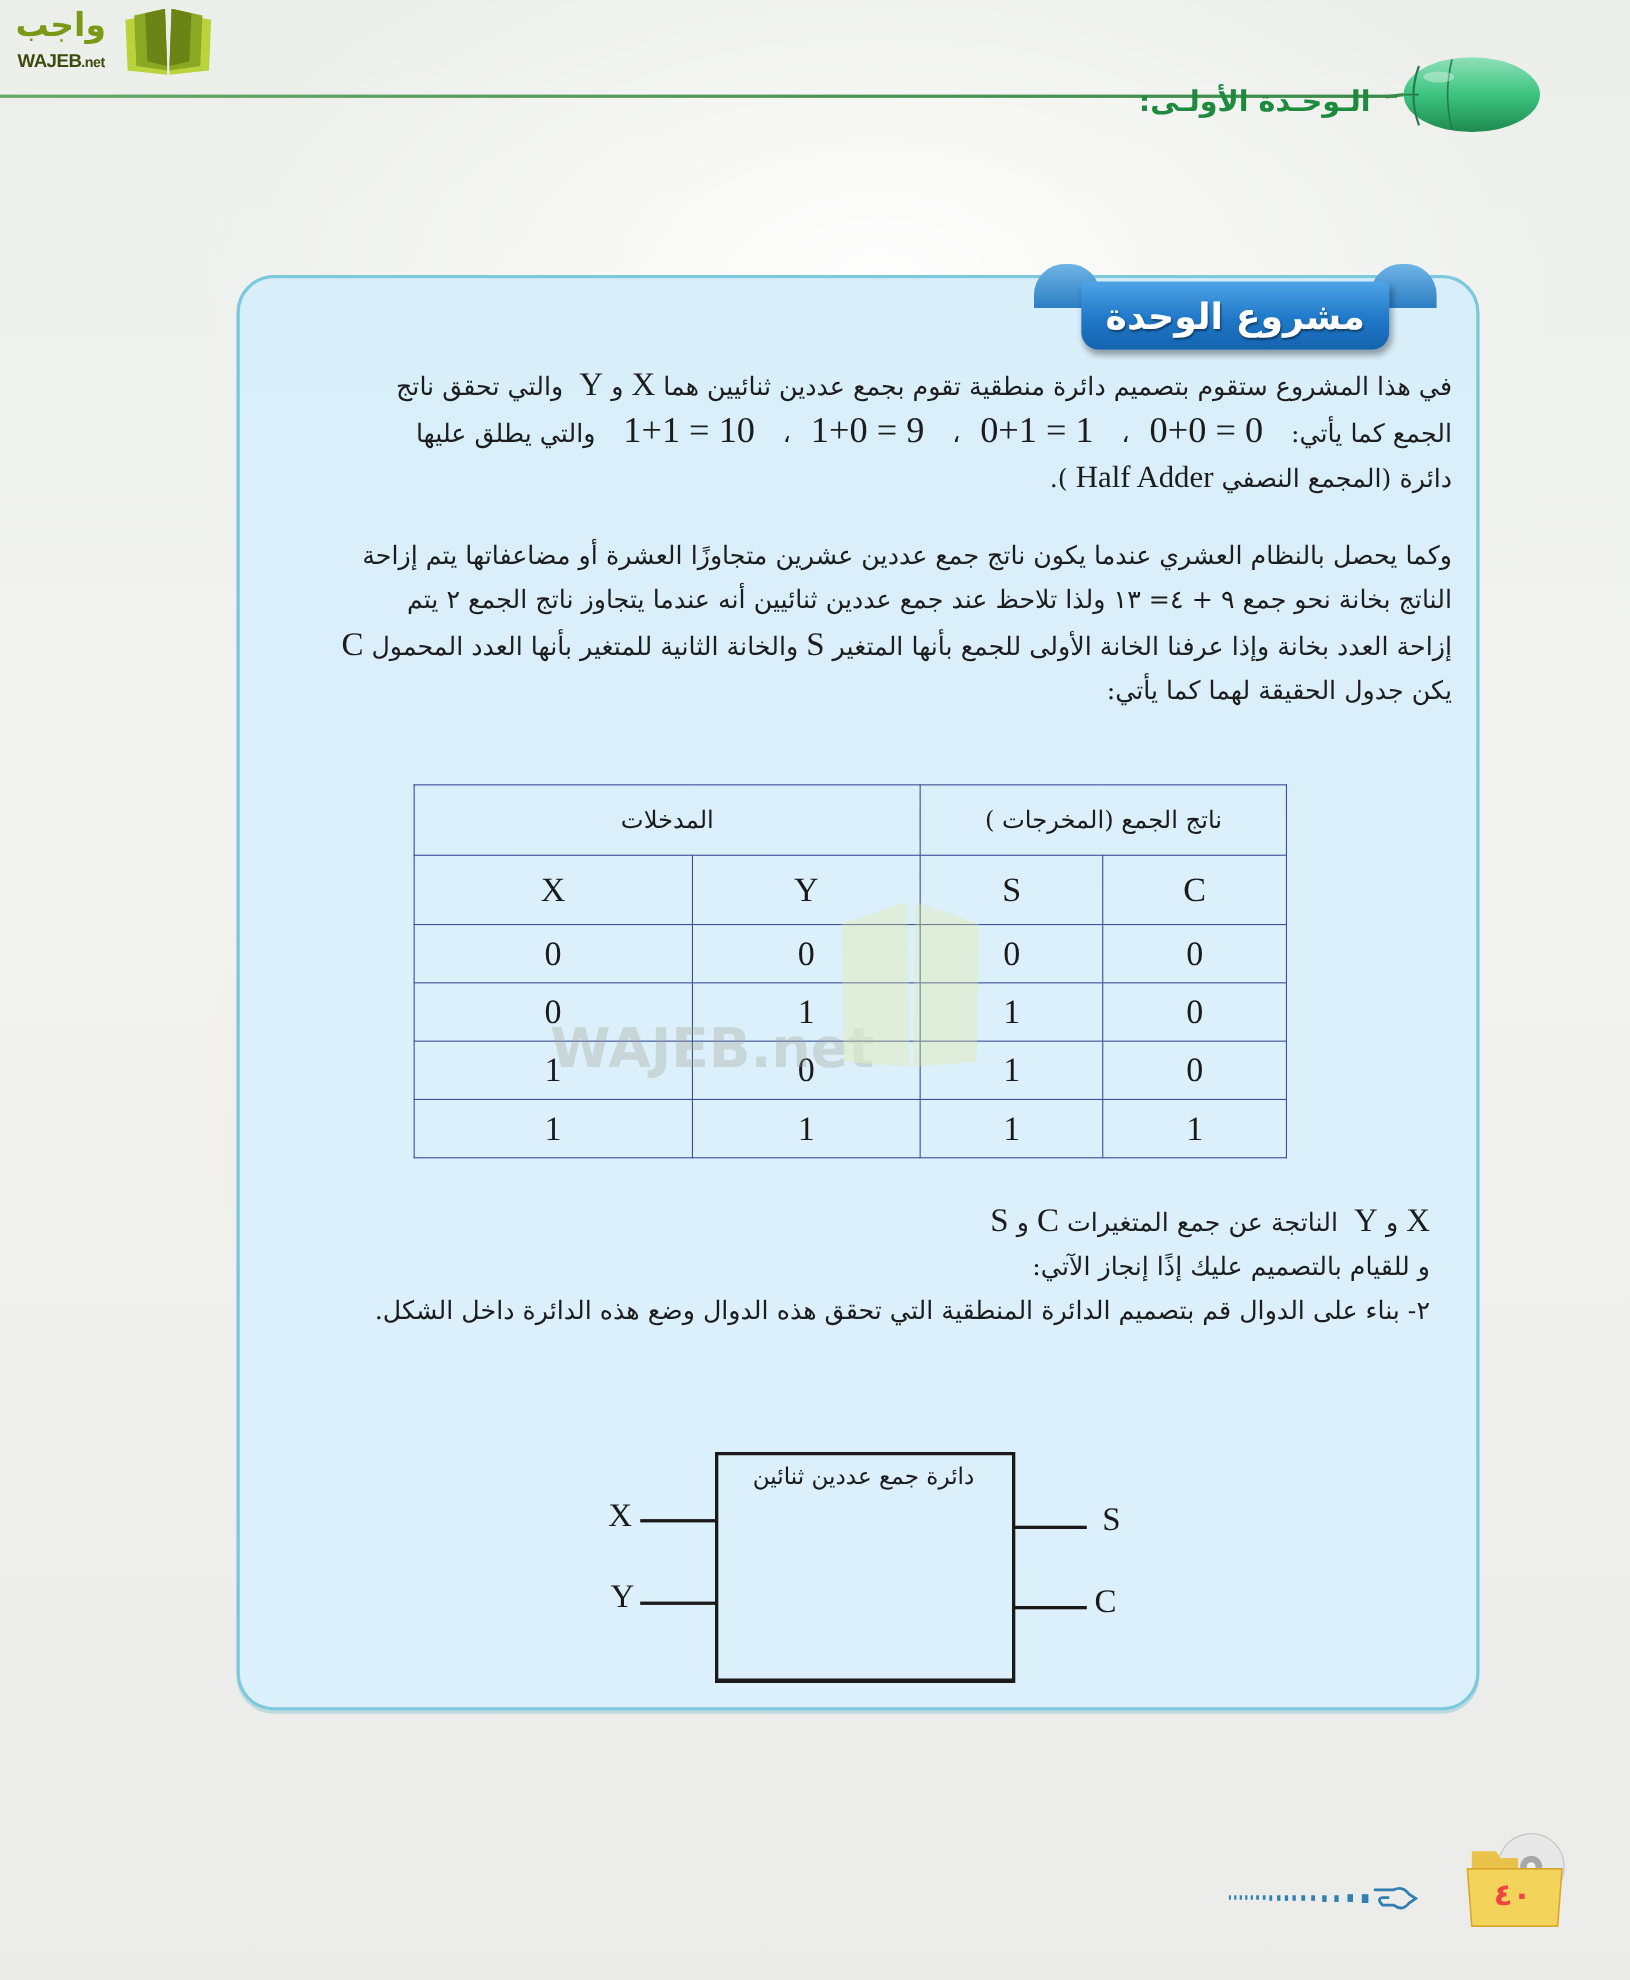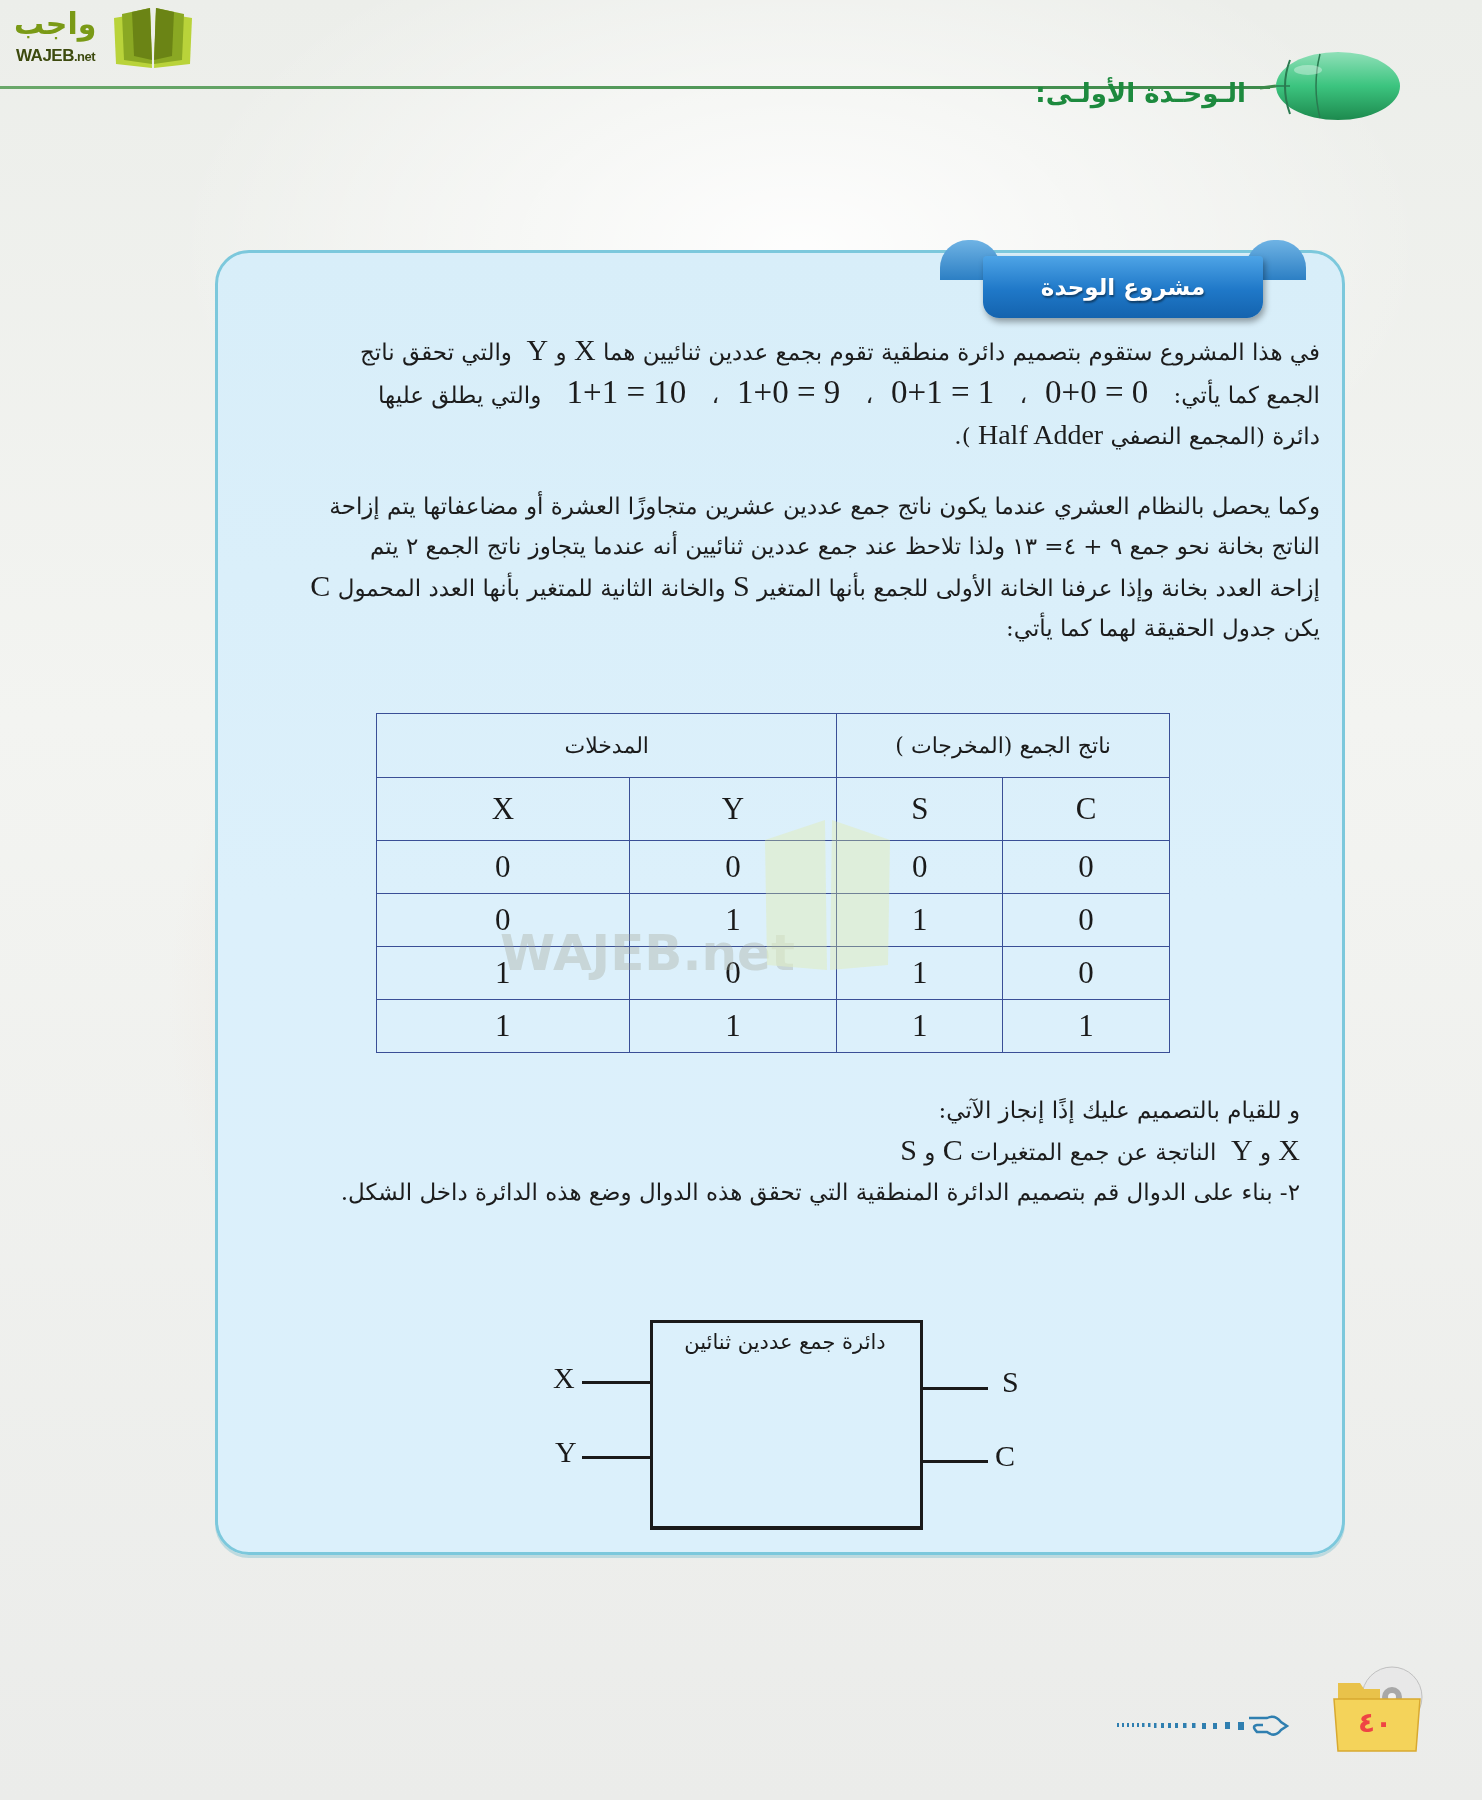--- a/index.html
+++ b/index.html
@@ -40,21 +40,21 @@
     }
     .banner-tab { top: 240px; width: 60px; height: 40px; border-radius: 28px 28px 0 0; background: linear-gradient(180deg, #6fb3e4, #2c7fc4); }
     .banner {
       left: 983px; top: 256px; width: 280px; height: 62px;
       background: linear-gradient(180deg, #4ea4e6 0%, #1f78c8 55%, #1463ae 100%);
       border-radius: 4px 4px 16px 16px;
       box-shadow: 2px 4px 6px rgba(0,0,0,0.35);
       display: flex; align-items: center; justify-content: center;
     }
     .banner span {
-      color: #ffffff; font-size: 23px; font-weight: bold; direction: rtl;
+      color: #ffffff; font-size: 33px; font-weight: bold; direction: rtl;
       text-shadow: 1px 2px 2px rgba(0,0,0,0.45);
     }
 
     
     .para {
       direction: rtl; text-align: justify; text-align-last: right;
       font-family: "DejaVu Serif", serif; font-size: 23px; line-height: 40px; color: #1c1c1c;
     }
     .para .lat { font-family: "Liberation Serif", serif; font-size: 30px; }
     .eq { font-family: "Liberation Serif", serif; font-size: 33px; direction: ltr; unicode-bidi: isolate; margin: 0 18px; }
@@ -200,30 +200,30 @@
   </table>
 
 <svg class="abs watermark" viewBox="0 0 520 180">
   <text x="0" y="95" font-family="DejaVu Sans, sans-serif" font-size="96" font-weight="bold" fill="#a7ab9a" opacity="0.6" direction="rtl">واجب</text>
   <text x="20" y="170" font-family="DejaVu Sans, sans-serif" font-size="50" font-weight="bold" fill="#9ea292" opacity="0.6">WAJEB.net</text>
   <path d="M285 40 L345 20 L347 170 L287 165 Z" fill="#e2eb9a" opacity="0.6"></path>
   <path d="M410 40 L352 20 L350 170 L408 165 Z" fill="#e2eb9a" opacity="0.6"></path>
 </svg>
 
 <div class="abs para" style="left:238px; top:1090px; width:1062px;">
-  <div>و للقيام بالتصميم  عليك إذًا إنجاز الآتي:</div>
   <div style="padding-right:0;">
     <span class="lat">X</span>
     <span>و</span>
     <span class="lat">Y</span>
     <span>&nbsp;</span><span>الناتجة عن جمع المتغيرات</span>
     <span class="lat">C</span>
     <span>و</span>
     <span class="lat">S</span>
   </div>
+  <div>و للقيام بالتصميم  عليك إذًا إنجاز الآتي:</div>
   <div>٢- بناء على الدوال قم بتصميم الدائرة المنطقية التي  تحقق هذه الدوال وضع هذه الدائرة داخل الشكل.</div>
 </div>
 
 <div class="abs circuit-box"></div>
 <div class="abs circuit-label">دائرة جمع عددين ثنائين</div>
 
 <div class="abs pin" style="left:553px; top:1361px;">X</div>
 <div class="abs wire" style="left:582px; top:1381px; width:70px;"></div>
 <div class="abs pin" style="left:555px; top:1435px;">Y</div>
 <div class="abs wire" style="left:582px; top:1456px; width:70px;"></div>

